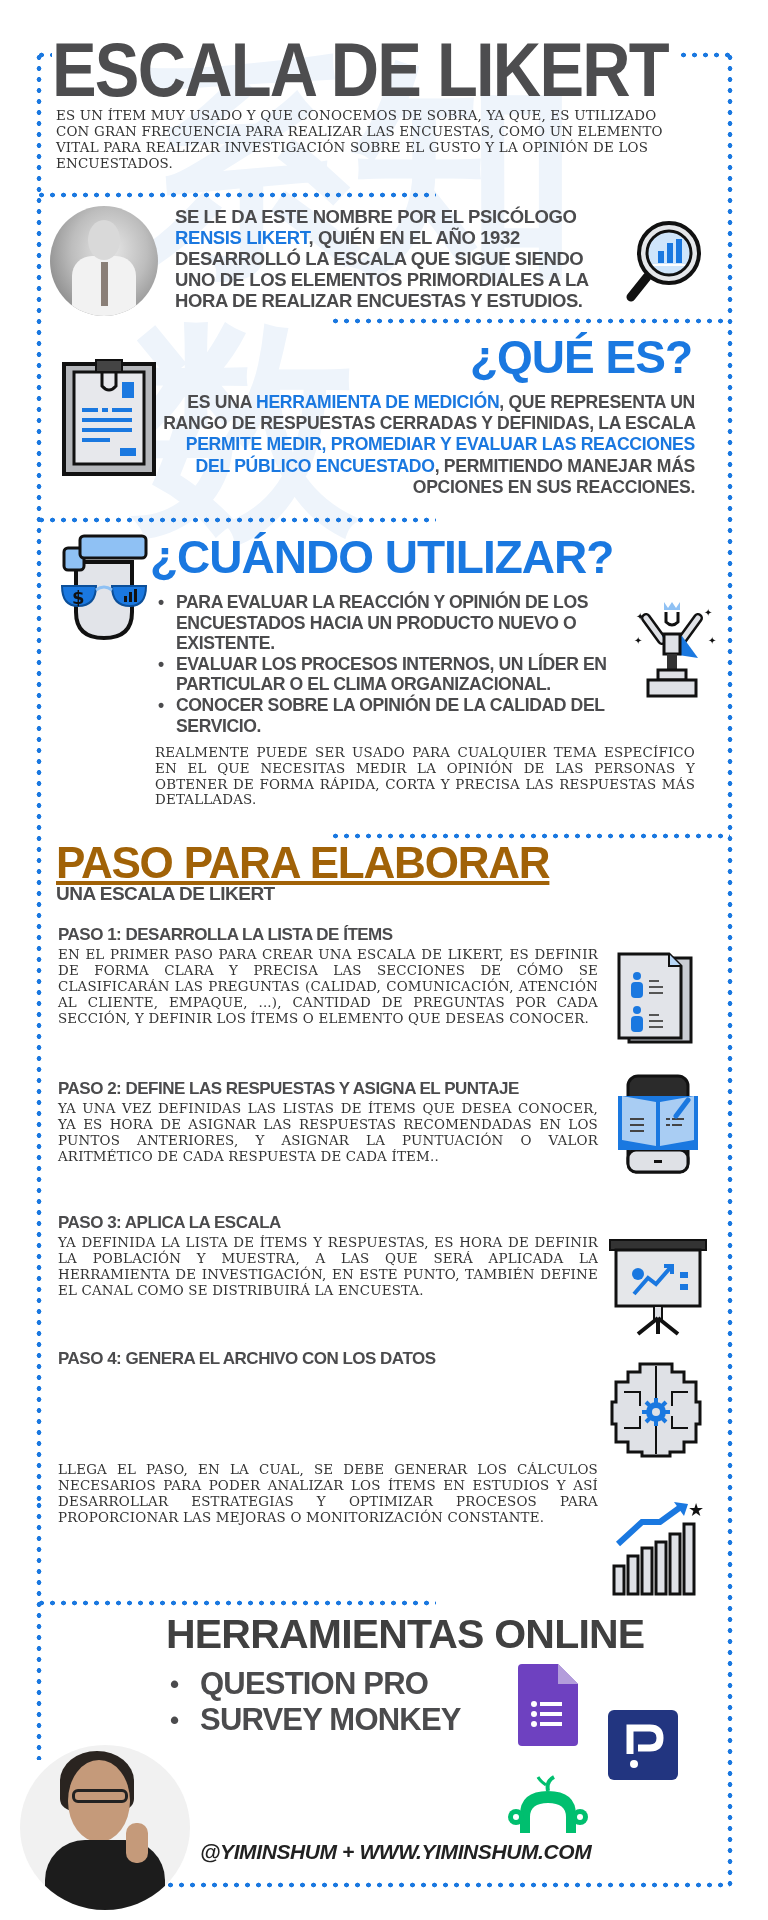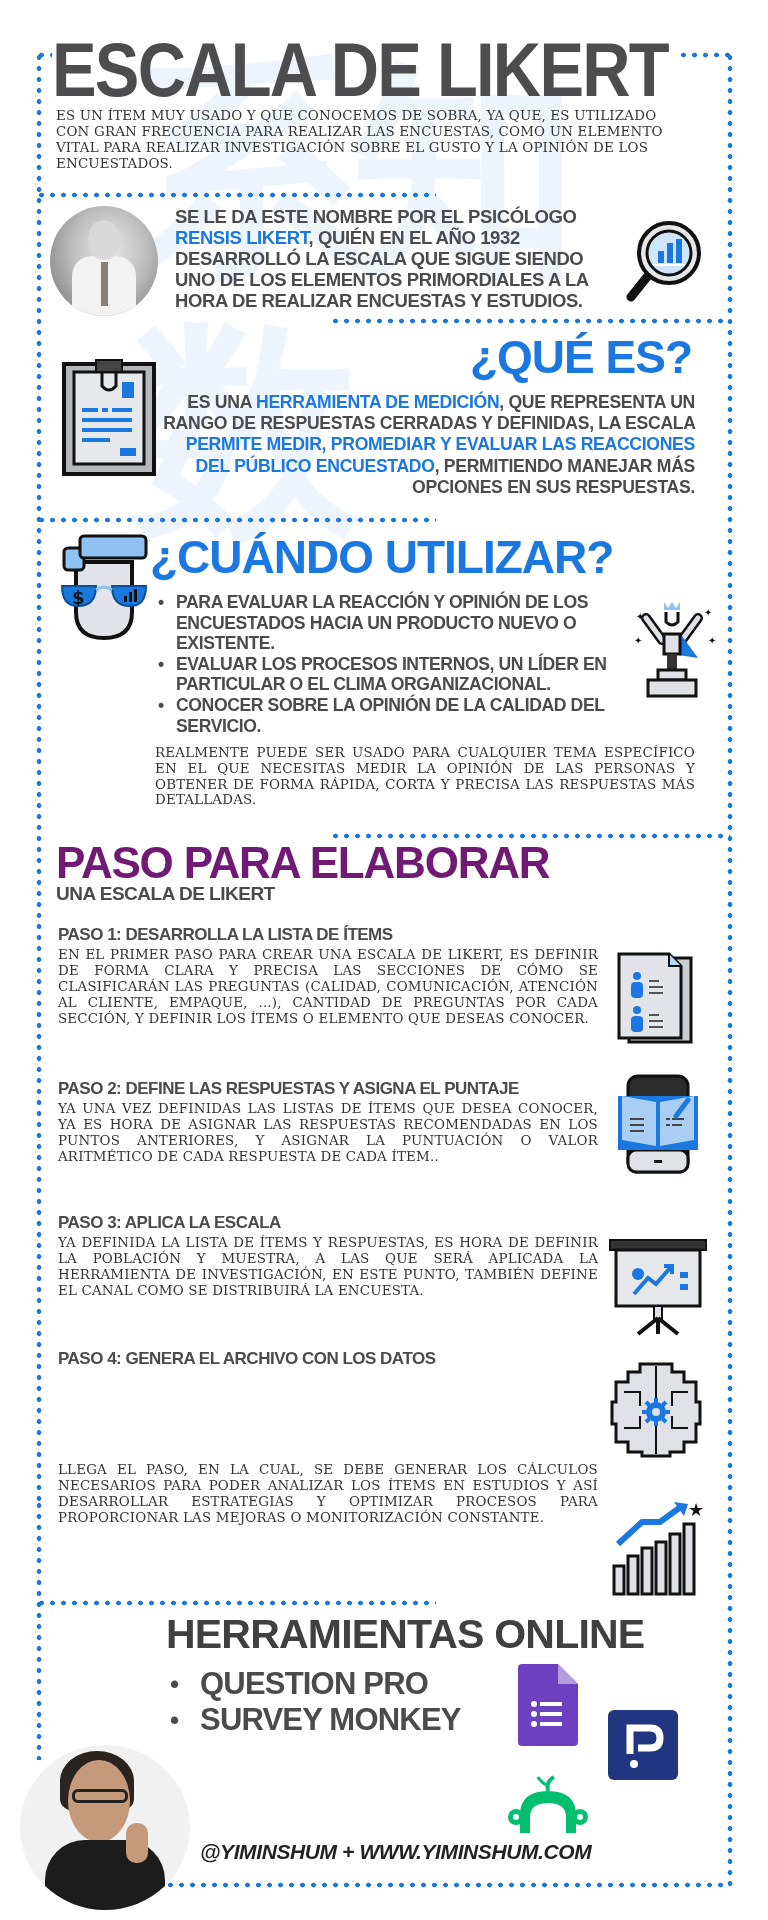--- a/index.html
+++ b/index.html
@@ -39,21 +39,21 @@
   .qe-title { right: 76px; top: 332px; font-size: 46px; font-weight: bold; color: #1a78e0; letter-spacing: -1px; line-height: 50px; }
   .qe-text { left: 160px; top: 392px; width: 535px; text-align: right; font-size: 17.6px; line-height: 21.2px; letter-spacing: -0.3px; }
 
   .cu-title { left: 150px; top: 530px; font-size: 46px; font-weight: bold; color: #1a78e0; letter-spacing: -1px; line-height: 54px; white-space: nowrap; }
   .cu-list { left: 158px; top: 592px; width: 490px; list-style: none; font-size: 17.6px; line-height: 20.6px; letter-spacing: -0.4px; }
   .cu-list li { position: relative; padding-left: 18px; }
   .cu-list li::before { content: "•"; position: absolute; left: 0; top: 0; }
 
   .cu-note { left: 155px; top: 745px; width: 540px; font-size: 13.4px; line-height: 15.8px; text-align: justify; letter-spacing: 0.2px; }
 
-  .paso-title { left: 56px; top: 840px; font-size: 44px; font-weight: bold; color: #701a75; letter-spacing: -1.2px; line-height: 46px; white-space: nowrap; }
+  .paso-title { left: 56px; top: 840px; font-size: 44px; font-weight: bold; color: #a16207; letter-spacing: -1.2px; line-height: 46px; white-space: nowrap; text-decoration: underline; }
   .paso-sub { left: 56px; top: 883px; font-size: 19px; font-weight: bold; color: #4b4b4d; letter-spacing: -0.5px; }
 
   .step-h { font-size: 17px; line-height: 19px; letter-spacing: -0.5px; }
   .step-p { font-size: 13.4px; line-height: 15.9px; text-align: justify; letter-spacing: 0.2px; }
   .step { left: 58px; width: 540px; }
 
   .tools-title { left: 166px; top: 1612px; font-size: 41px; font-weight: bold; color: #404040; letter-spacing: -0.8px; line-height: 44px; white-space: nowrap; }
   .tools-list { left: 170px; top: 1666px; list-style: none; font-size: 31px; font-weight: bold; color: #4b4b4d; letter-spacing: -0.8px; line-height: 36px; }
   .tools-list li { position: relative; padding-left: 30px; }
   .tools-list li::before { content: "•"; position: absolute; left: 0; top: 0; font-size: 26px; }
@@ -120,21 +120,21 @@
       <rect x="40" y="50" width="6" height="4" fill="#1a78e0"></rect>
       <rect x="50" y="50" width="20" height="4" fill="#1a78e0"></rect>
     <rect x="20" y="60" width="50" height="4" fill="#1a78e0"></rect>
     <rect x="20" y="70" width="50" height="4" fill="#1a78e0"></rect>
     <rect x="20" y="80" width="28" height="4" fill="#1a78e0"></rect>
     <rect x="58" y="90" width="16" height="8" fill="#1a78e0"></rect>
   </svg>
 </div>
 <div class="abs cond qe-title">¿QUÉ ES?</div>
 <div class="abs cond qe-text">
-  <span>ES UNA </span><span class="blue">HERRAMIENTA DE MEDICIÓN</span><span>, QUE REPRESENTA UN RANGO DE RESPUESTAS CERRADAS Y DEFINIDAS, LA ESCALA </span><span class="blue">PERMITE MEDIR, PROMEDIAR Y EVALUAR LAS REACCIONES DEL PÚBLICO ENCUESTADO</span><span>, PERMITIENDO MANEJAR MÁS OPCIONES EN SUS RESPUESTAS.</span>
+  <span>ES UNA </span><span class="blue">HERRAMIENTA DE MEDICIÓN</span><span>, QUE REPRESENTA UN RANGO DE RESPUESTAS CERRADAS Y DEFINIDAS, LA ESCALA </span><span class="blue">PERMITE MEDIR, PROMEDIAR Y EVALUAR LAS REACCIONES DEL PÚBLICO ENCUESTADO</span><span>, PERMITIENDO MANEJAR MÁS OPCIONES EN SUS REACCIONES.</span>
 </div>
 
 <div class="abs" style="left:56px; top:532px; width:96px; height:110px;">
   <svg width="96" height="110" viewBox="0 0 96 110">
     <path d="M20 30 L20 80 Q20 106 48 106 Q76 106 76 80 L76 30 Z" fill="#e2e4e9" stroke="#111" stroke-width="4"></path>
     <rect x="8" y="16" width="20" height="22" rx="4" fill="#8fc1f4" stroke="#111" stroke-width="3"></rect>
     <rect x="24" y="4" width="66" height="22" rx="4" fill="#8fc1f4" stroke="#111" stroke-width="3"></rect>
     <path d="M6 54 L40 54 Q40 74 22 74 Q6 74 6 54 Z" fill="#1a78e0" stroke="#0c4f99" stroke-width="2"></path>
     <path d="M56 54 L90 54 Q90 74 74 74 Q56 74 56 54 Z" fill="#1a78e0" stroke="#0c4f99" stroke-width="2"></path>
     <path d="M40 58 Q48 52 56 58" fill="none" stroke="#8fc1f4" stroke-width="3"></path>

